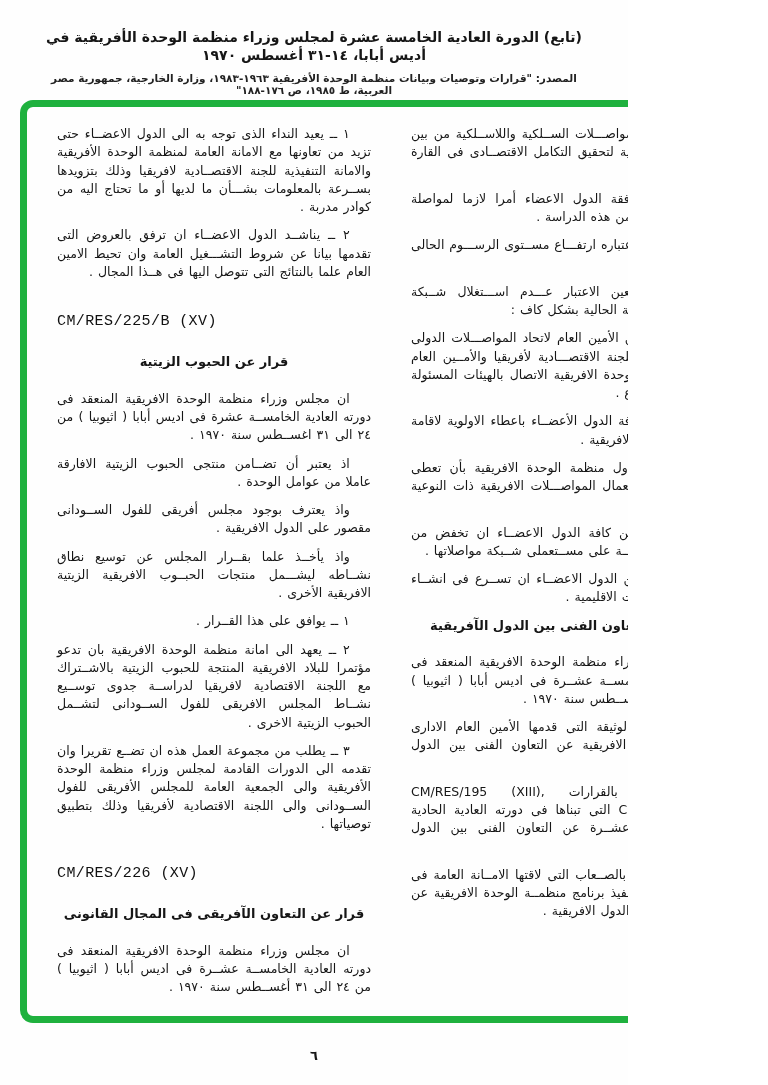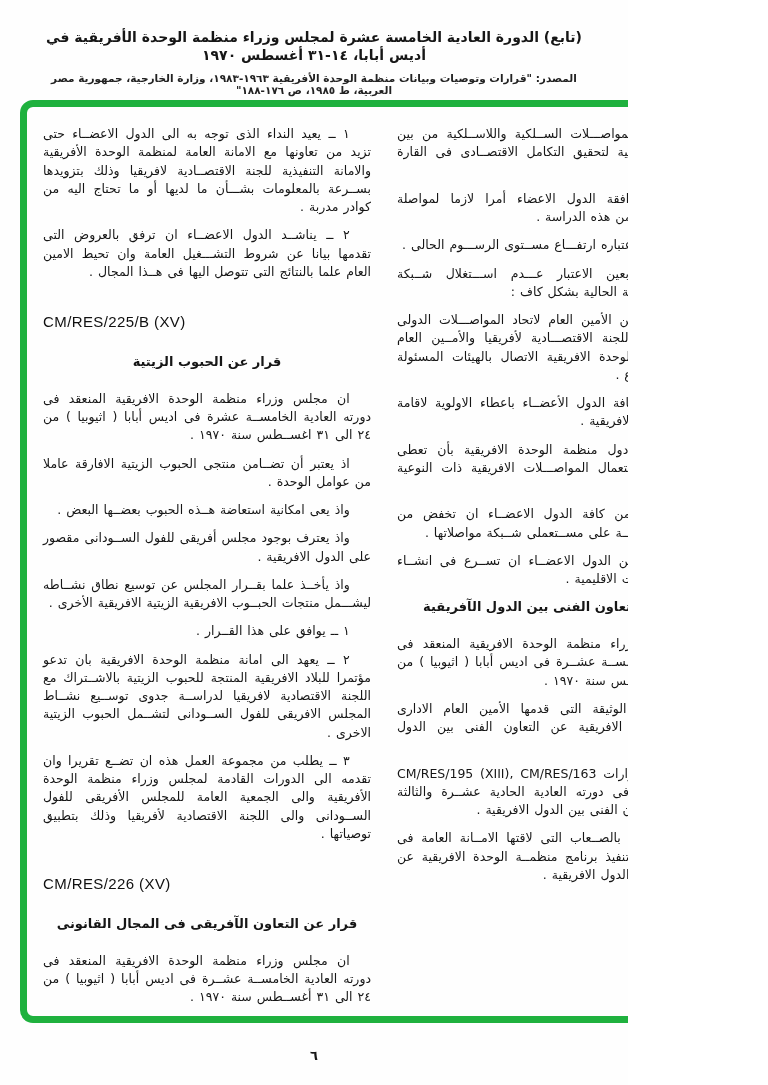--- a/index.html
+++ b/index.html
@@ -47,31 +47,32 @@
     gap:26px;
     padding:18px 16px 10px 16px;
     box-sizing:border-box;
     overflow:hidden;
   }
   .col {
     flex:1 1 0;
     min-width:0;
     font-size:12.5px;
     line-height:1.46;
+    margin-left:14px;
   }
   .col p.paragraph {
     margin:0 0 10px 0;
     text-align:justify;
     text-indent:1.7em; 
     word-spacing:1px;
   }
   .col p.ref {
     direction:ltr;
     text-align:left;
-    font-family:Liberation Sans, sans-serif;
+    font-family:Liberation Mono, monospace;
     font-size:15px;
     letter-spacing:0.4px;
     margin:30px 0 20px 0;
     text-indent:0;
     color:#101010;
   }
   .col h3.heading {
     font-size:13px;
     font-weight:bold;
     text-align:center;
@@ -114,21 +115,20 @@
           <p class="paragraph">واذ يذكر بالقرارات CM/RES/195 (XIII), CM/RES/163 (XI) التى تبناها فى دورته العادية الحادية عشــرة والثالثة عشــرة عن التعاون الفنى بين الدول الافريقية .</p>
           <p class="paragraph">واذ يأخذ علما بالصــعاب التى لاقتها الامــانة العامة فى جهودها من أجل تنفيذ برنامج منظمــة الوحدة الافريقية عن التعاون الفنى بين الدول الافريقية .</p>
         </div>
       <div class="col">
           <p class="paragraph">١ ــ يعيد النداء الذى توجه به الى الدول الاعضــاء حتى تزيد من تعاونها مع الامانة العامة لمنظمة الوحدة الأفريقية والامانة التنفيذية للجنة الاقتصــادية لافريقيا وذلك بتزويدها بســرعة بالمعلومات بشـــأن ما لديها أو ما تحتاج اليه من كوادر مدربة .</p>
           <p class="paragraph">٢ ــ يناشــد الدول الاعضــاء ان ترفق بالعروض التى تقدمها بيانا عن شروط التشـــغيل العامة وان تحيط الامين العام علما بالنتائج التى تتوصل اليها فى هــذا المجال .</p>
           <p class="ref">CM/RES/225/B (XV)</p>
           <h3 class="heading">قرار عن الحبوب الزيتية</h3>
           <p class="paragraph">ان مجلس وزراء منظمة الوحدة الافريقية المنعقد فى دورته العادية الخامســة عشرة فى اديس أبابا ( اثيوبيا ) من ٢٤ الى ٣١ اغســطس سنة ١٩٧٠ .</p>
           <p class="paragraph">اذ يعتبر أن تضــامن منتجى الحبوب الزيتية الافارقة عاملا من عوامل الوحدة .</p>
-          <p class="paragraph">واذ يعى امكانية استعاضة هــذه الحبوب بعضــها البعض .</p>
           <p class="paragraph">واذ يعترف بوجود مجلس أفريقى للفول الســودانى مقصور على الدول الافريقية .</p>
           <p class="paragraph">واذ يأخــذ علما بقــرار المجلس عن توسيع نطاق نشــاطه ليشـــمل منتجات الحبــوب الافريقية الزيتية الافريقية الأخرى .</p>
           <p class="paragraph">١ ــ يوافق على هذا القــرار .</p>
           <p class="paragraph">٢ ــ يعهد الى امانة منظمة الوحدة الافريقية بان تدعو مؤتمرا للبلاد الافريقية المنتجة للحبوب الزيتية بالاشــتراك مع اللجنة الاقتصادية لافريقيا لدراســة جدوى توســيع نشــاط المجلس الافريقى للفول الســودانى لتشــمل الحبوب الزيتية الاخرى .</p>
           <p class="paragraph">٣ ــ يطلب من مجموعة العمل هذه ان تضــع تقريرا وان تقدمه الى الدورات القادمة لمجلس وزراء منظمة الوحدة الأفريقية والى الجمعية العامة للمجلس الأفريقى للفول الســودانى والى اللجنة الاقتصادية لأفريقيا وذلك بتطبيق توصياتها .</p>
           <p class="ref">CM/RES/226 (XV)</p>
           <h3 class="heading">قرار عن التعاون الآفريقى فى المجال القانونى</h3>
           <p class="paragraph">ان مجلس وزراء منظمة الوحدة الافريقية المنعقد فى دورته العادية الخامســة عشــرة فى اديس أبابا ( اثيوبيا ) من ٢٤ الى ٣١ أغســطس سنة ١٩٧٠ .</p>
         </div>
     </div>

